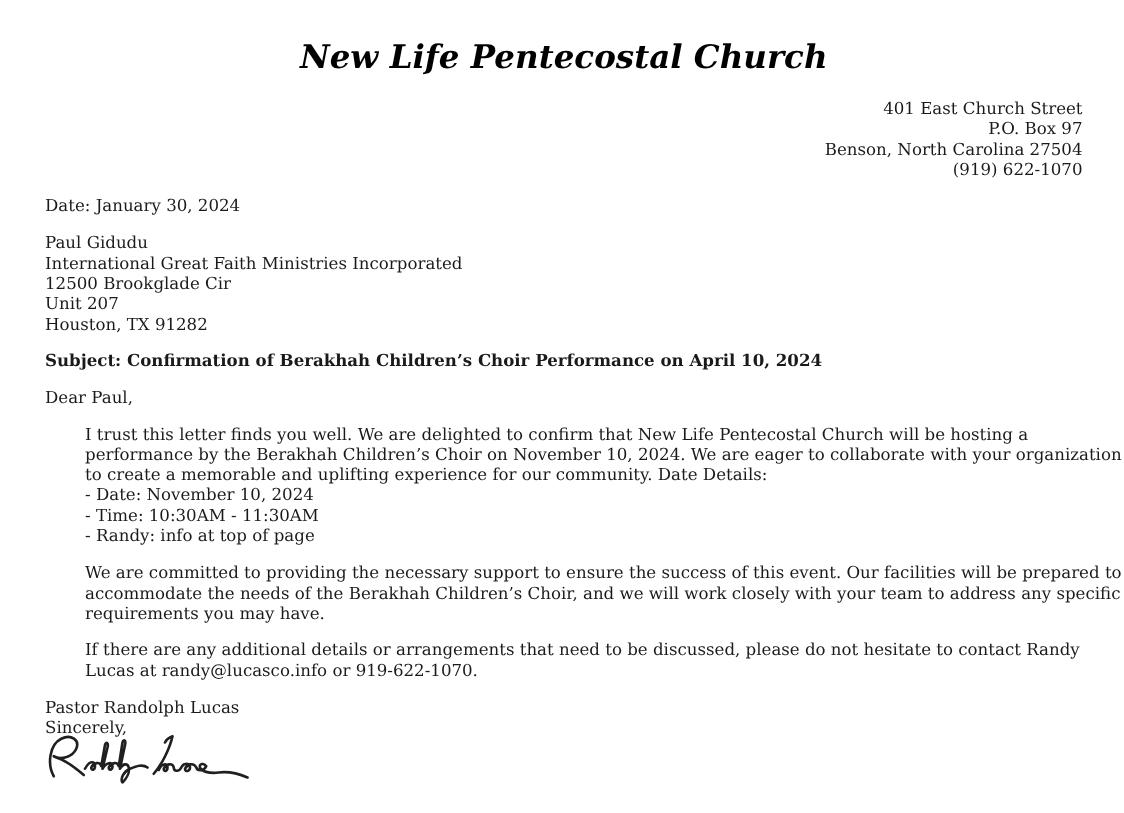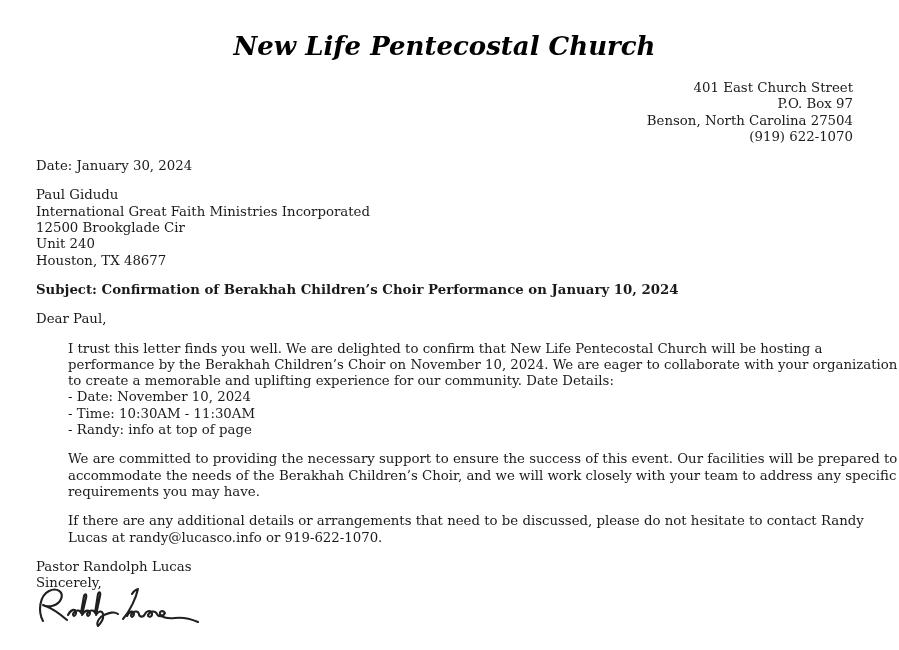--- a/index.html
+++ b/index.html
@@ -2,21 +2,21 @@
 <html><head>
 <meta charset="utf-8">
 <style>
   * { box-sizing: border-box; }
   html, body { margin: 0; padding: 0; background: #ffffff; }
   .page {
     position: relative;
     width: 899px;
     height: 650px;
     background: #ffffff;
-    padding: 31px 46px 0 36px;
+    padding: 31px 33px 0 36px;
     font-family: "DejaVu Serif", "Liberation Serif", serif;
     font-size: 13.3px;
     line-height: 16.3px;
     color: #1a1a1a;
     overflow: hidden;
   }
   .title {
     margin: 0 0 19px 0;
     text-align: center;
     font-size: 26px;
@@ -47,26 +47,26 @@
   </div>
 
   <div class="block">
     <div class="line">Date: January 30, 2024</div>
   </div>
 
   <div class="block">
     <div class="line">Paul Gidudu</div>
     <div class="line">International Great Faith Ministries Incorporated</div>
     <div class="line">12500 Brookglade Cir</div>
-    <div class="line">Unit 240</div>
-    <div class="line">Houston, TX 48677</div>
+    <div class="line">Unit 207</div>
+    <div class="line">Houston, TX 91282</div>
   </div>
 
   <div class="block">
-    <div class="line subject-line">Subject: Confirmation of Berakhah Children’s Choir Performance on January 10, 2024</div>
+    <div class="line subject-line">Subject: Confirmation of Berakhah Children’s Choir Performance on April 10, 2024</div>
   </div>
 
   <div class="block">
     <div class="line">Dear Paul,</div>
   </div>
 
   <div class="block indented">
     <div class="line">I trust this letter finds you well. We are delighted to confirm that New Life Pentecostal Church will be hosting a</div>
     <div class="line">performance by the Berakhah Children’s Choir on November 10, 2024. We are eager to collaborate with your organization</div>
     <div class="line">to create a memorable and uplifting experience for our community. Date Details:</div>

